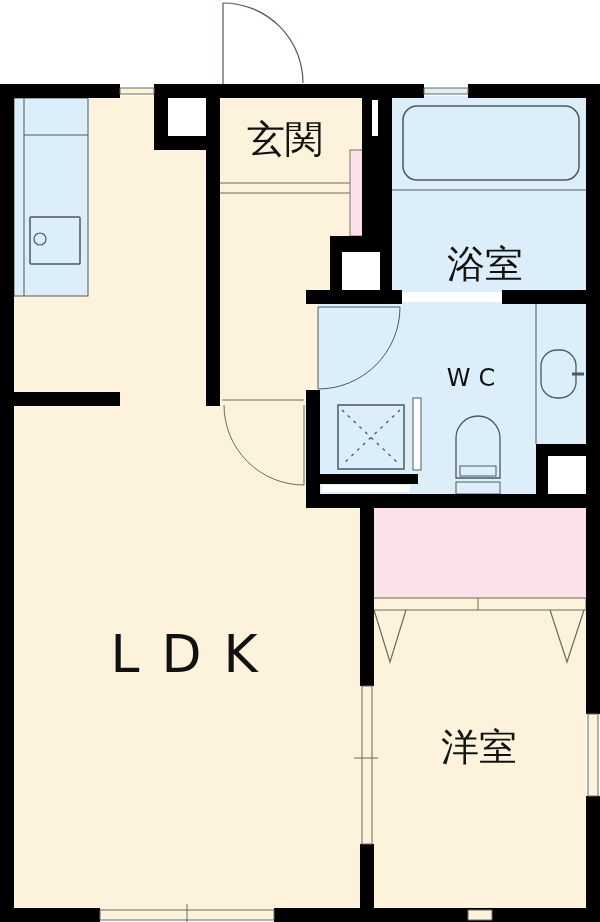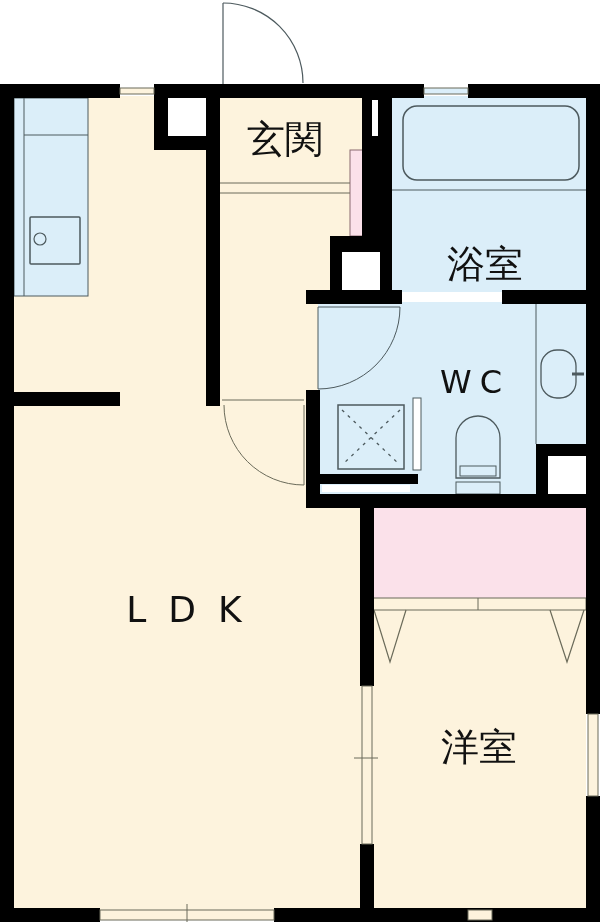--- a/index.html
+++ b/index.html
@@ -4,22 +4,22 @@
 <style>
   html, body { margin: 0; padding: 0; background: #ffffff; }
   body { width: 600px; height: 922px; position: relative; overflow: hidden;
          font-family: "DejaVu Sans", sans-serif; }
   #plan { position: absolute; left: 0; top: 0; width: 600px; height: 710px; }
   .label { position: absolute; color: #111; font-family: "DejaVu Sans", sans-serif;
            text-align: center; white-space: nowrap; line-height: 1; }
   .lbl-genkan { left: 230px; top: 120px; width: 110px; font-size: 38px; }
   .lbl-bath   { left: 405px; top: 216px; width: 160px; font-size: 38px; margin-top: 29px; }
   .lbl-wash   { left: 405px; top: 320px; width: 140px; font-size: 32px; }
-  .lbl-wc     { left: 405px; top: 366px; width: 140px; font-size: 32px; letter-spacing: 8px; }
-  .lbl-ldk    { left: 80px;  top: 592px; width: 230px; font-size: 36px; letter-spacing: 22px; }
+  .lbl-wc     { left: 405px; top: 366px; width: 140px; font-size: 24px; letter-spacing: 8px; }
+  .lbl-ldk    { left: 80px;  top: 628px; width: 230px; font-size: 52px; letter-spacing: 22px; }
   .lbl-room   { left: 404px; top: 728px; width: 150px; font-size: 38px; }
 </style>
 </head>
 <body>
 
 <div id="plan">
   <svg width="600" height="922" viewBox="0 0 600 922" xmlns="http://www.w3.org/2000/svg">
 
     <g>
       <rect x="14" y="96" width="352" height="814" fill="#fdf3dd"></rect>

